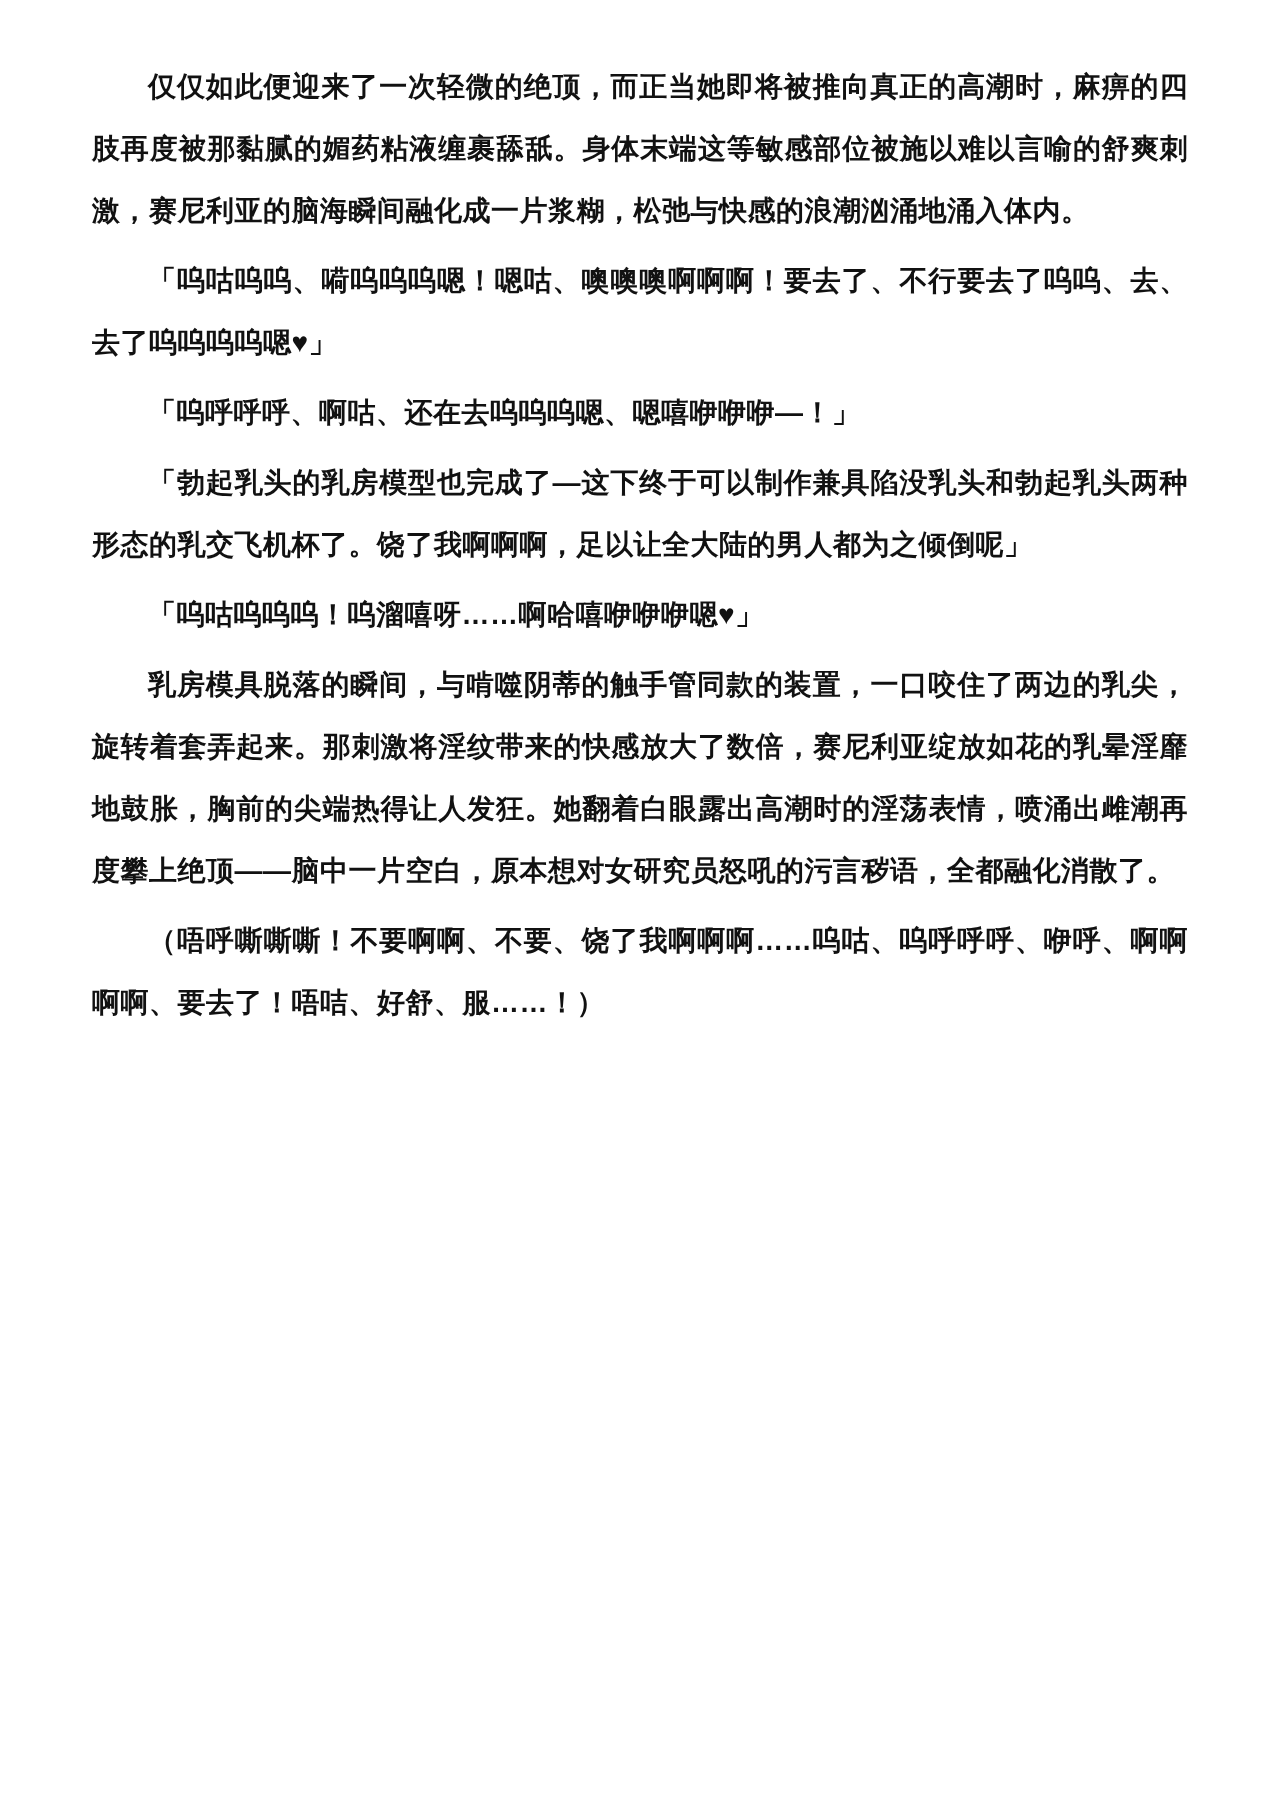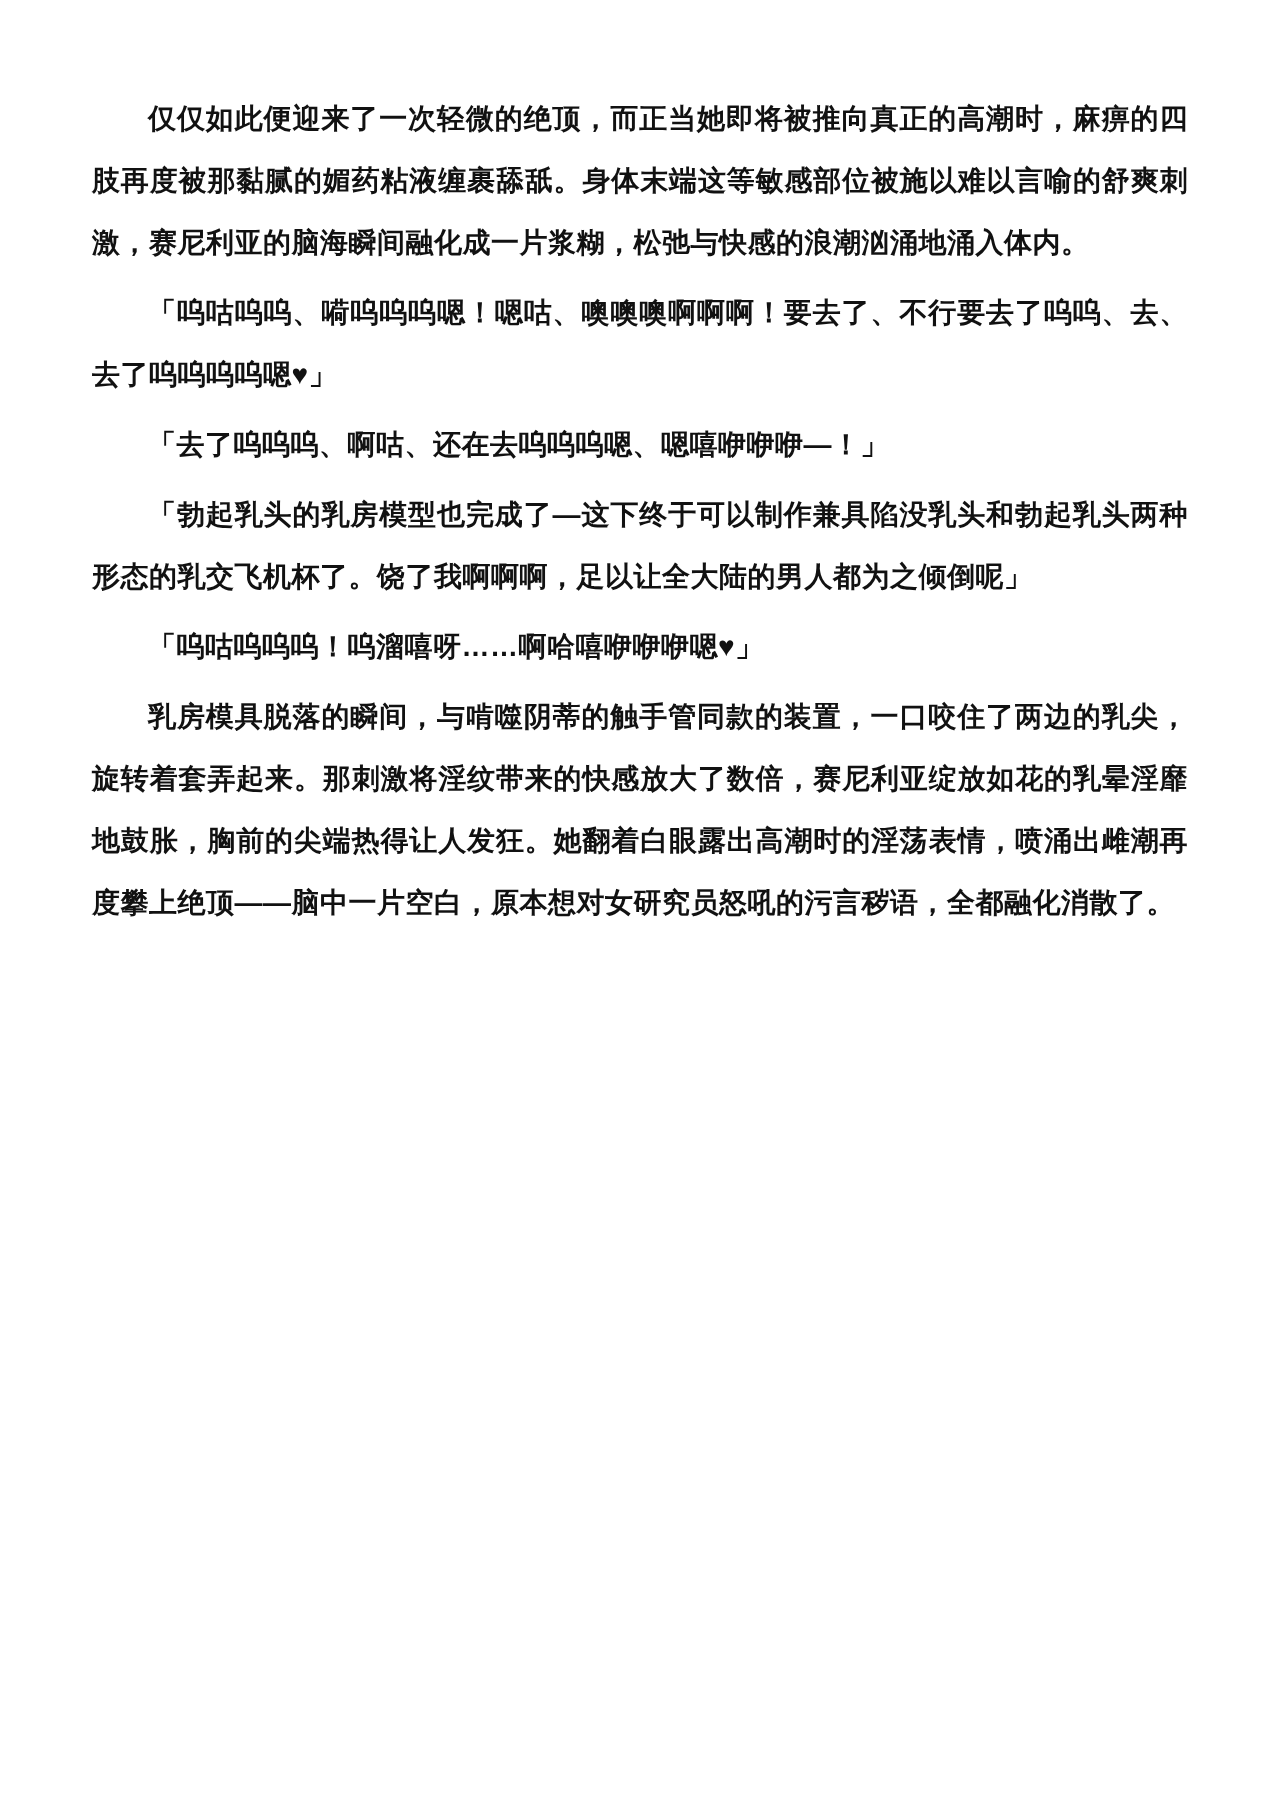--- a/index.html
+++ b/index.html
@@ -11,21 +11,21 @@
     width: 1280px;
     height: 1810px;
     box-sizing: border-box;
     overflow: hidden;
     font-family: "Liberation Sans", "DejaVu Sans", sans-serif;
   }
   .page {
     box-sizing: border-box;
     width: 1280px;
     height: 1810px;
-    padding: 88px 92px 0 92px;
+    padding: 56px 92px 0 92px;
     background: #ffffff;
     color: #111111;
   }
   .page p {
     margin: 0 0 8px 0;
     font-size: 28px;
     line-height: 62px;
     font-weight: 600;
     text-indent: 2em;
     text-align: justify;
@@ -33,17 +33,18 @@
     word-break: break-all;
     color: #111111;
   }
 </style>
 </head>
 <body>
 
 <main class="page">
   <p>仅仅如此便迎来了一次轻微的绝顶，而正当她即将被推向真正的高潮时，麻痹的四肢再度被那黏腻的媚药粘液缠裹舔舐。身体末端这等敏感部位被施以难以言喻的舒爽刺激，赛尼利亚的脑海瞬间融化成一片浆糊，松弛与快感的浪潮汹涌地涌入体内。</p>
   <p>「呜咕呜呜、嗬呜呜呜嗯！嗯咕、噢噢噢啊啊啊！要去了、不行要去了呜呜、去、去了呜呜呜呜嗯♥」</p>
-  <p>「去了呜呜呜、啊咕、还在去呜呜呜嗯、嗯嘻咿咿咿—！」</p>
+  <p>「呜呼呼呼、啊咕、还在去呜呜呜嗯、嗯嘻咿咿咿—！」</p>
   <p>「勃起乳头的乳房模型也完成了—这下终于可以制作兼具陷没乳头和勃起乳头两种形态的乳交飞机杯了。饶了我啊啊啊，足以让全大陆的男人都为之倾倒呢」</p>
   <p>「呜咕呜呜呜！呜溜嘻呀……啊哈嘻咿咿咿嗯♥」</p>
   <p>乳房模具脱落的瞬间，与啃噬阴蒂的触手管同款的装置，一口咬住了两边的乳尖，旋转着套弄起来。那刺激将淫纹带来的快感放大了数倍，赛尼利亚绽放如花的乳晕淫靡地鼓胀，胸前的尖端热得让人发狂。她翻着白眼露出高潮时的淫荡表情，喷涌出雌潮再度攀上绝顶——脑中一片空白，原本想对女研究员怒吼的污言秽语，全都融化消散了。</p>
+  <p>（唔呼嘶嘶嘶！不要啊啊、不要、饶了我啊啊啊……呜咕、呜呼呼呼、咿呼、啊啊啊啊、要去了！唔咭、好舒、服……！）</p>
 </main>
 
 </body></html>

